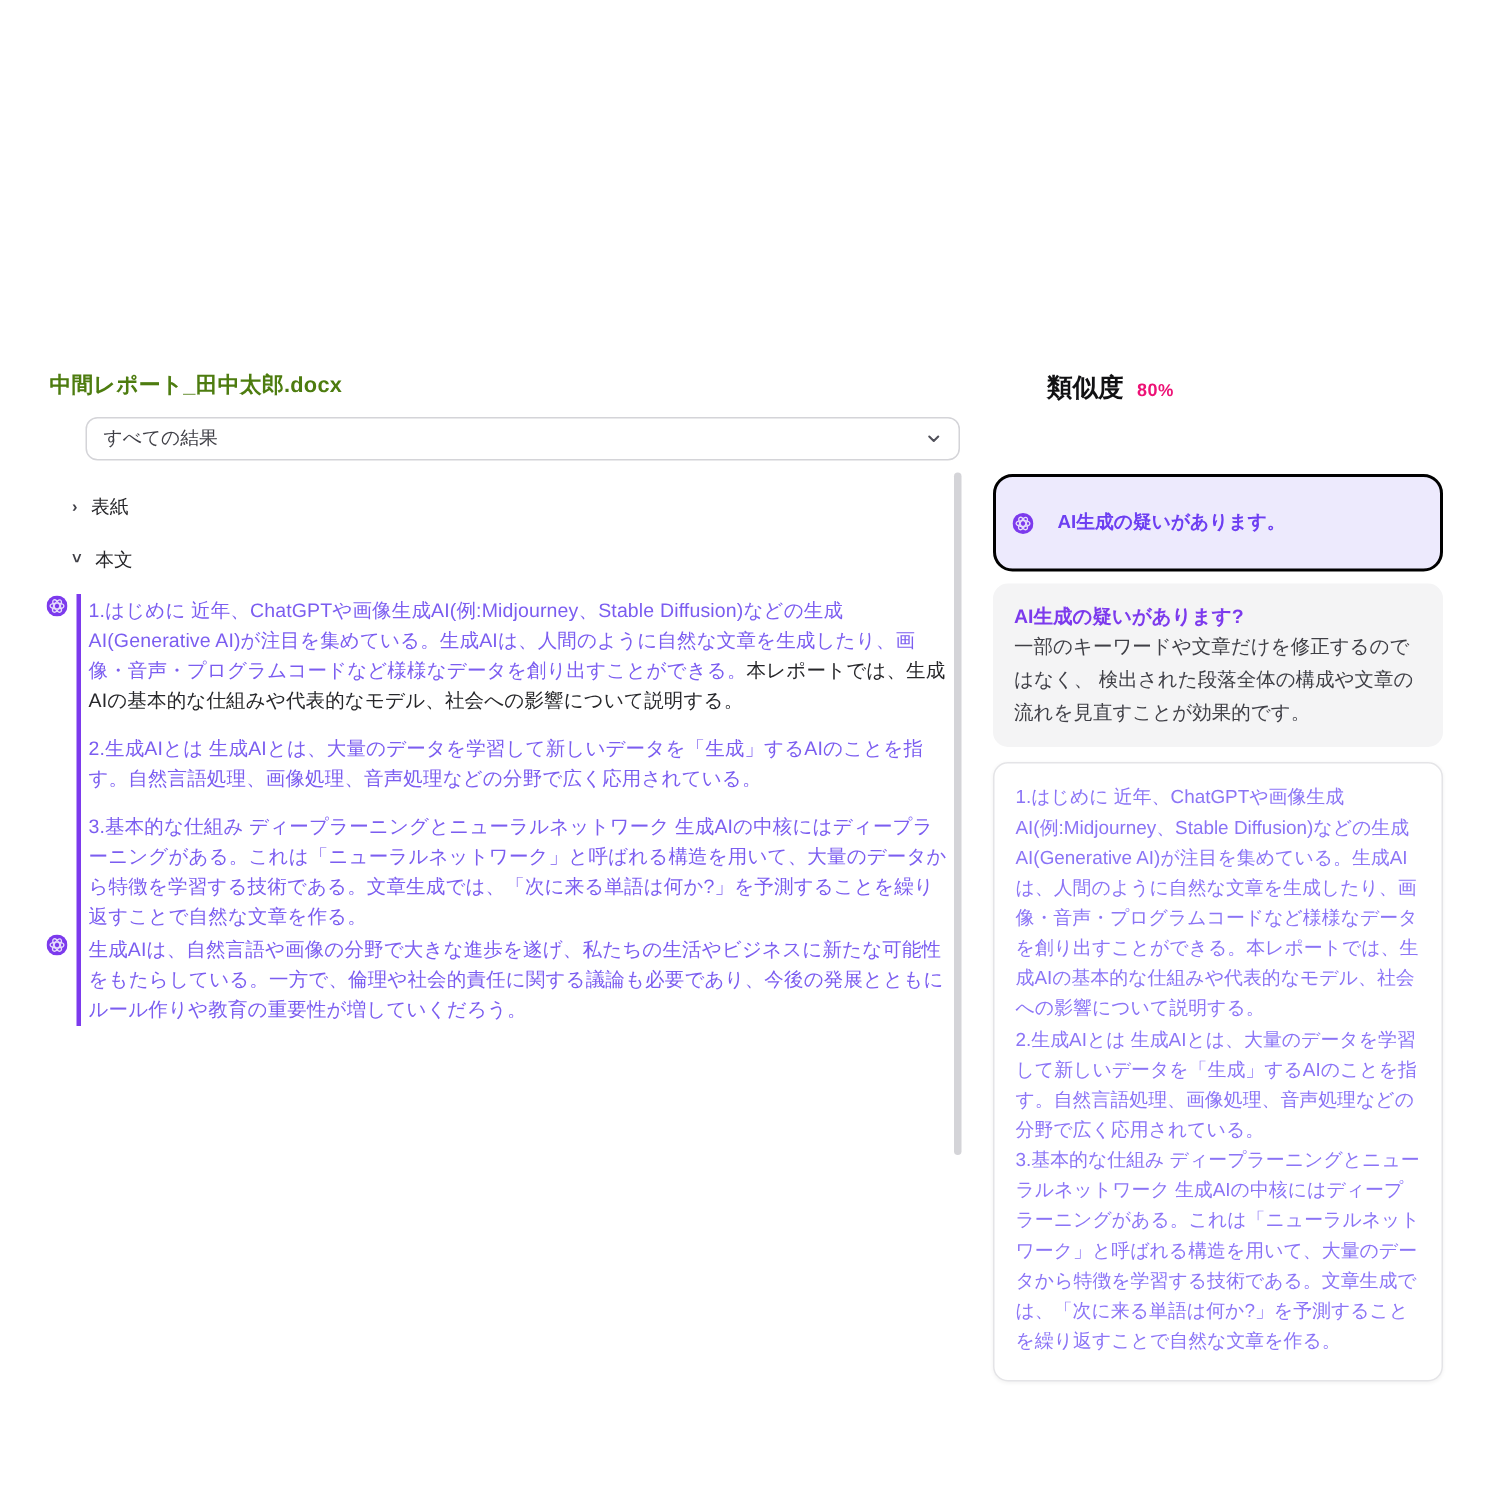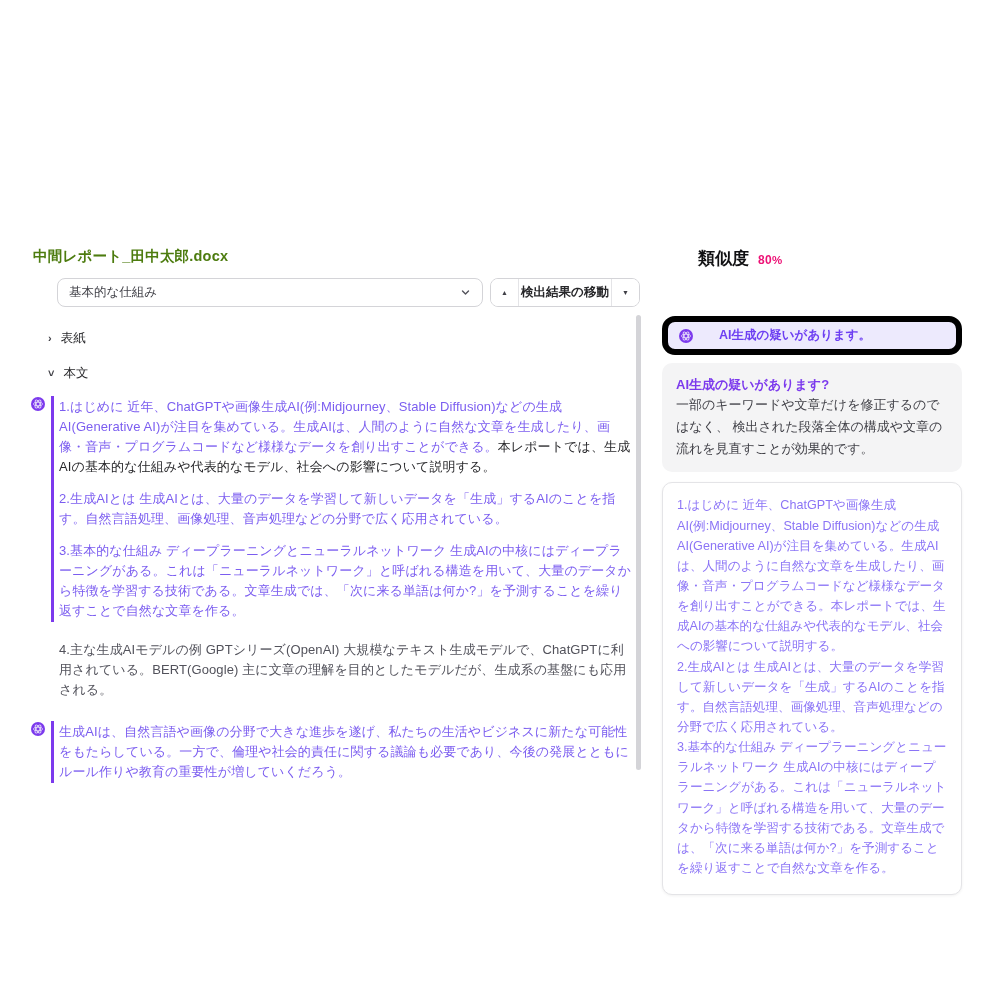--- a/index.html
+++ b/index.html
@@ -41,22 +41,22 @@
   .scrollbar { position:absolute; left:636px; top:315px; width:5px; height:455px;
     background:#d4d4d8; border-radius:3px; }
 
   
   .right-pane { position:absolute; left:662px; top:247px; width:300px; }
   .sim-header { display:flex; align-items:baseline; gap:9px;margin-left:36px; }
   .sim-label { font-size:17px; font-weight:800; color:#111113; }
   .sim-value { font-size:12px; font-weight:800; color:#ed1276; letter-spacing:.3px; }
   .sim-unit { font-size:11.5px; font-weight:700; color:#ed1276; }
 
-  .alert-pill { margin-top:46px; display:flex; align-items:center; gap:26px;
-    background:#edeafd; border:6px solid #000000; border-radius:13px; padding:5px 11px; }
+  .alert-pill { margin-top:46px; display:flex; align-items:center; gap:16px;
+    background:#edeafd; border:2px solid #000000; border-radius:13px; padding:22px 11px; }
   .alert-pill span { font-size:12.5px; font-weight:600; color:#6d3ff2; }
 
   .advice-card { margin-top:8px; background:#f4f4f5; border-radius:10px; padding:13px 14px; }
   .advice-title { font-size:13px; font-weight:700; color:#7c3aed; }
   .advice-body { font-size:13px; line-height:1.68; color:#3f3f46; }
 
   .detected-card { margin-top:10px; background:#fff; border:1px solid #e4e4e7; border-radius:10px;
     padding:12px 14px 16px; box-shadow:0 1px 3px rgba(0,0,0,.06); }
   .detected-text { font-size:12.6px; line-height:1.6; color:#8b74f6; white-space:pre-line; }
 
@@ -66,33 +66,24 @@
 <body>
 
 <div class="page">
 
   <div class="left-pane">
 
     <div class="doc-title">中間レポート_田中太郎.docx</div>
 
     <div class="toolbar">
       <div class="select-box">
-        <span>基本的な仕組み</span>
+        <span>すべての結果</span>
         <svg class="icon-svg" width="11" height="11" viewBox="0 0 11 11">
           <polyline points="2.5,4 5.5,7 8.5,4" fill="none" stroke="#52525b" stroke-width="1.4" stroke-linecap="round" stroke-linejoin="round"></polyline>
         </svg>
-      </div>
-      <div class="nav-group">
-        <button class="nav-btn">
-          <span>▲</span>
-        </button>
-        <div class="nav-label">検出結果の移動</div>
-        <button class="nav-btn">
-          <span>▼</span>
-        </button>
       </div>
     </div>
 
     <div class="section-row section-cover">
       <span class="chev">›</span>
       <span class="section-label">表紙</span>
     </div>
 
     <div class="section-row section-body">
       <span class="chev">˅</span>
@@ -110,21 +101,20 @@
               <ellipse cx="7" cy="7" rx="4.6" ry="1.9" transform="rotate(60 7 7)"></ellipse>
               <ellipse cx="7" cy="7" rx="4.6" ry="1.9" transform="rotate(120 7 7)"></ellipse>
             </g>
           </svg>
         </span>
         <p><span class="t-ai">1.はじめに 近年、ChatGPTや画像生成AI(例:Midjourney、Stable Diffusion)などの生成AI(Generative AI)が注目を集めている。生成AIは、人間のように自然な文章を生成したり、画像・音声・プログラムコードなど様様なデータを創り出すことができる。</span><span class="t-norm">本レポートでは、生成AIの基本的な仕組みや代表的なモデル、社会への影響について説明する。</span></p>
         <p class="t-ai"> 2.生成AIとは 生成AIとは、大量のデータを学習して新しいデータを「生成」するAIのことを指す。自然言語処理、画像処理、音声処理などの分野で広く応用されている。</p>
         <p class="t-ai">3.基本的な仕組み ディープラーニングとニューラルネットワーク 生成AIの中核にはディープラーニングがある。これは「ニューラルネットワーク」と呼ばれる構造を用いて、大量のデータから特徴を学習する技術である。文章生成では、「次に来る単語は何か?」を予測することを繰り返すことで自然な文章を作る。</p>
       </div>
 
-      <p class="plain"> 4.主な生成AIモデルの例 GPTシリーズ(OpenAI) 大規模なテキスト生成モデルで、ChatGPTに利用されている。BERT(Google) 主に文章の理解を目的としたモデルだが、生成系の基盤にも応用される。</p>
 
       <div class="hl-group">
         <span class="ai-badge">
           <svg class="icon-svg" width="14" height="14" viewBox="0 0 14 14">
             <circle cx="7" cy="7" r="7" fill="#7c3aed"></circle>
             <g stroke="#e6ddfb" stroke-width="0.9" fill="none">
               <ellipse cx="7" cy="7" rx="4.6" ry="1.9"></ellipse>
               <ellipse cx="7" cy="7" rx="4.6" ry="1.9" transform="rotate(60 7 7)"></ellipse>
               <ellipse cx="7" cy="7" rx="4.6" ry="1.9" transform="rotate(120 7 7)"></ellipse>
             </g>

